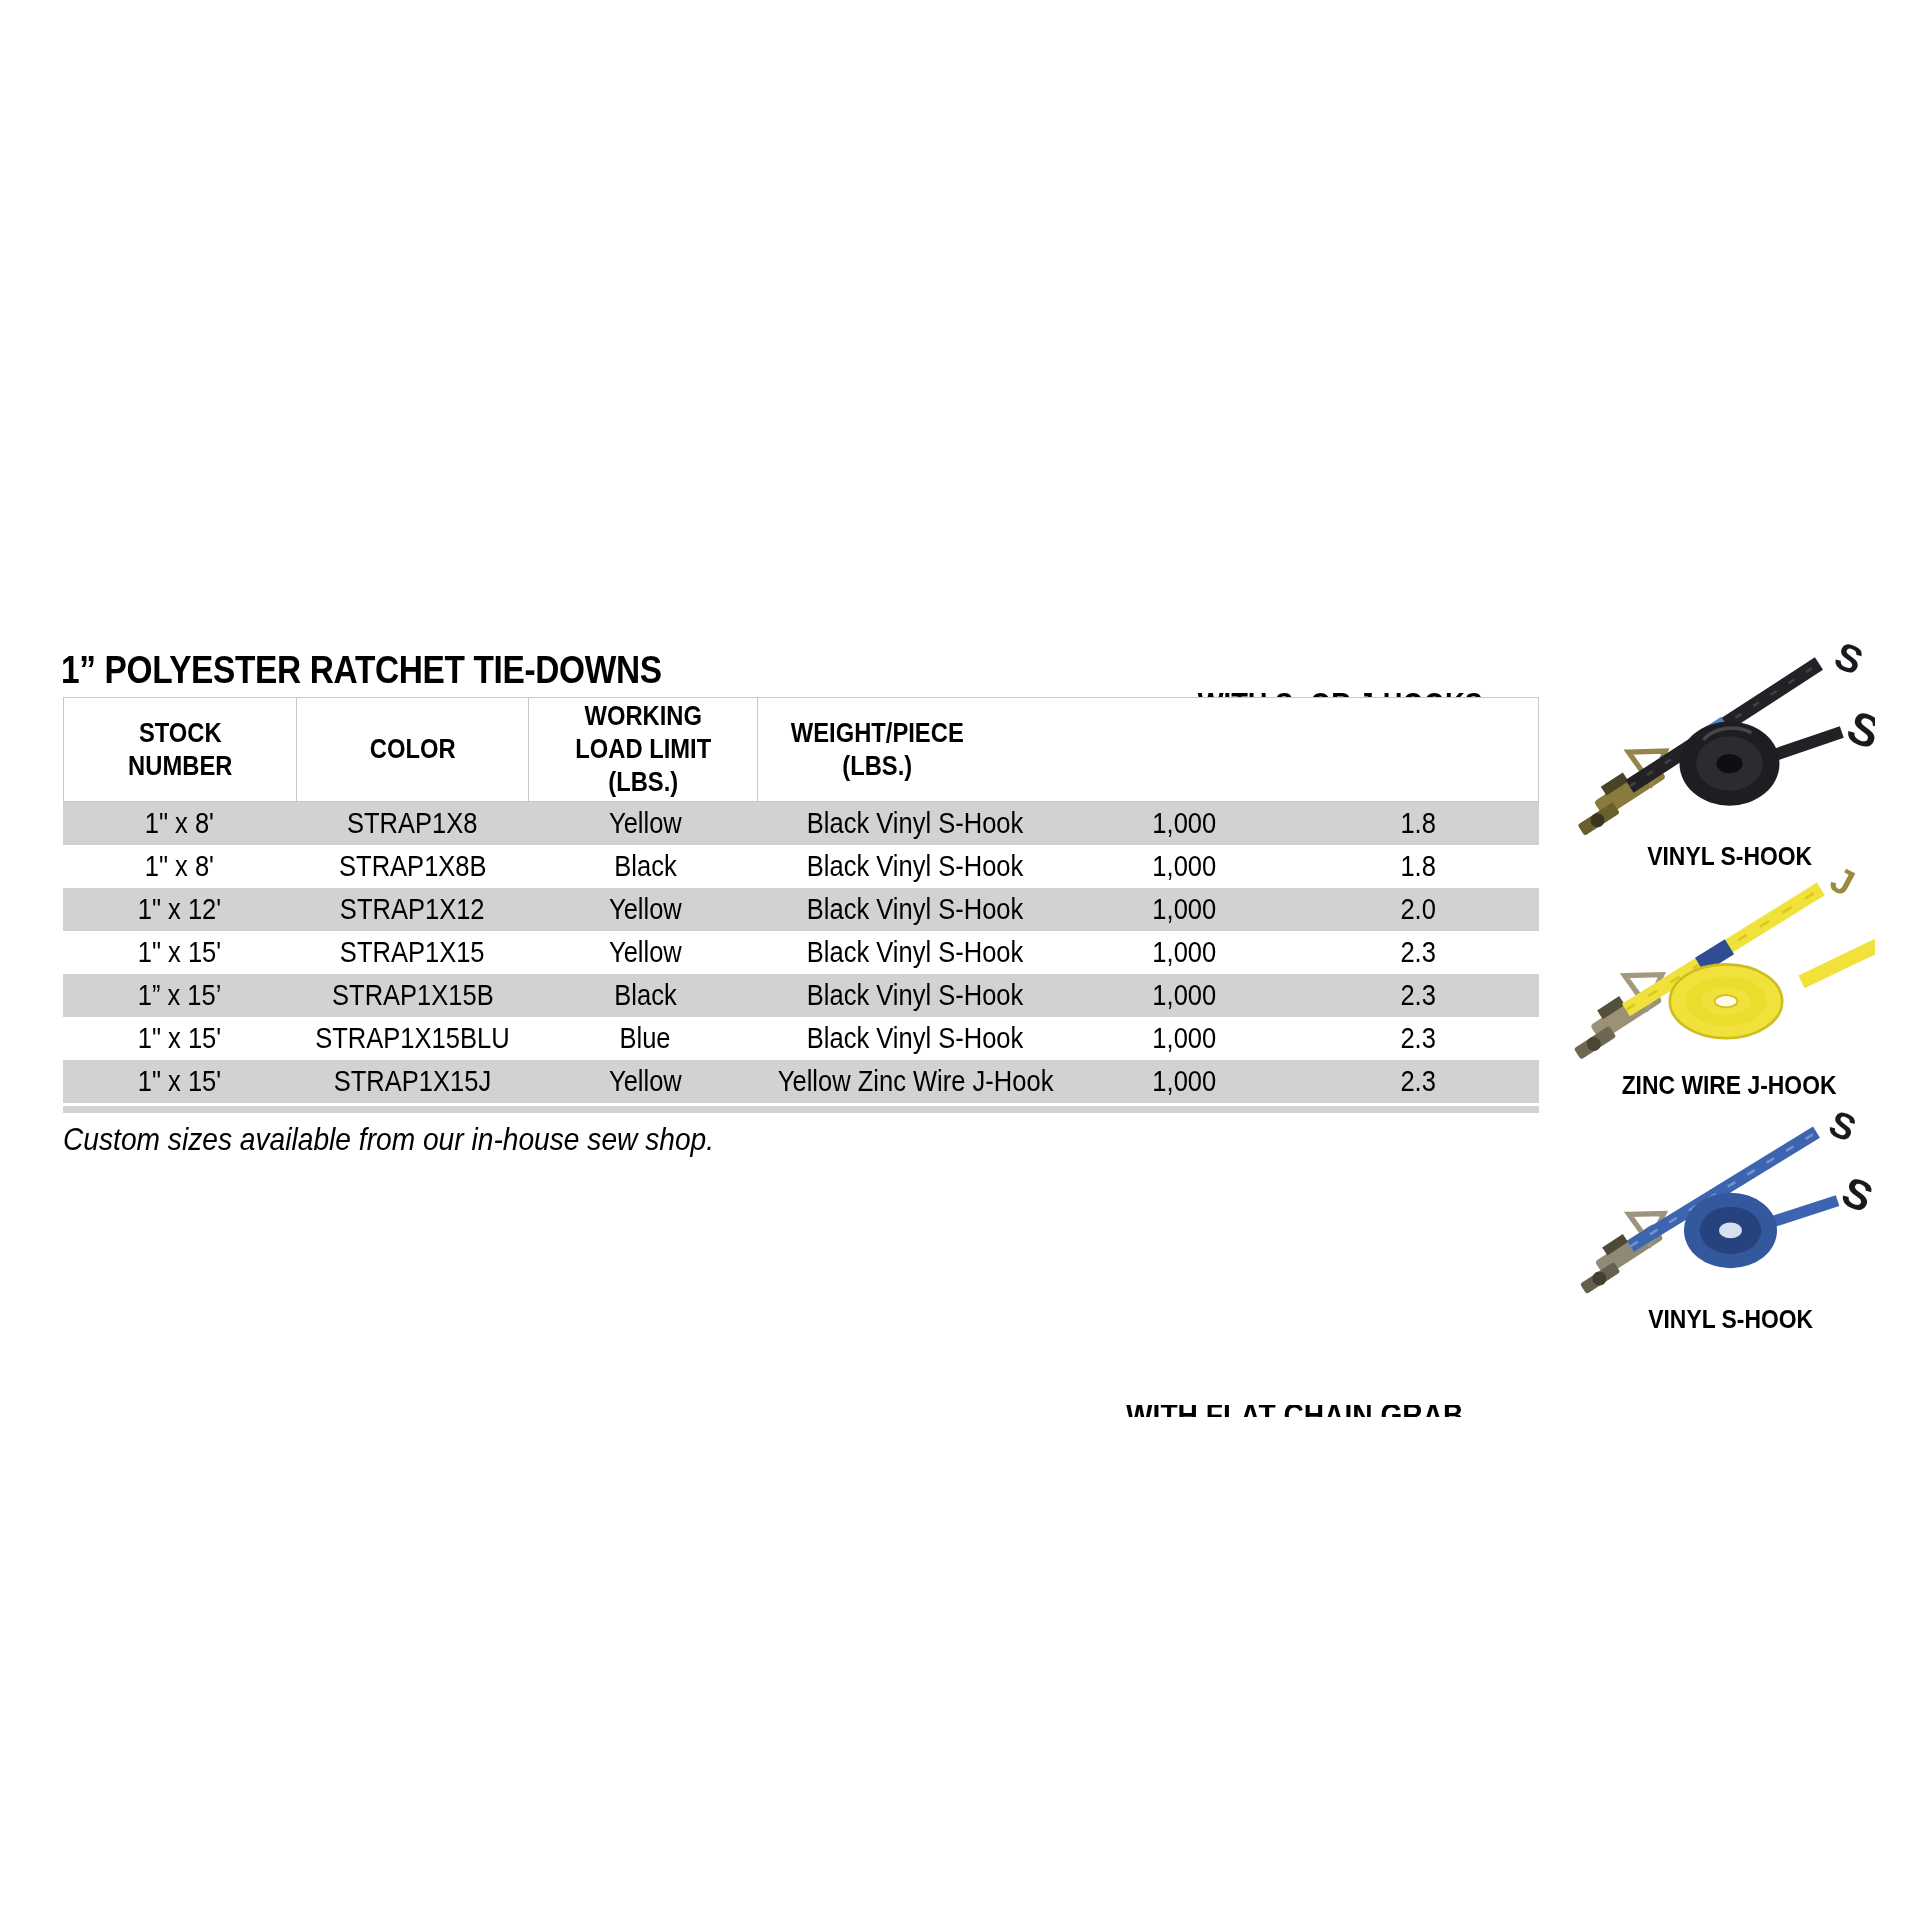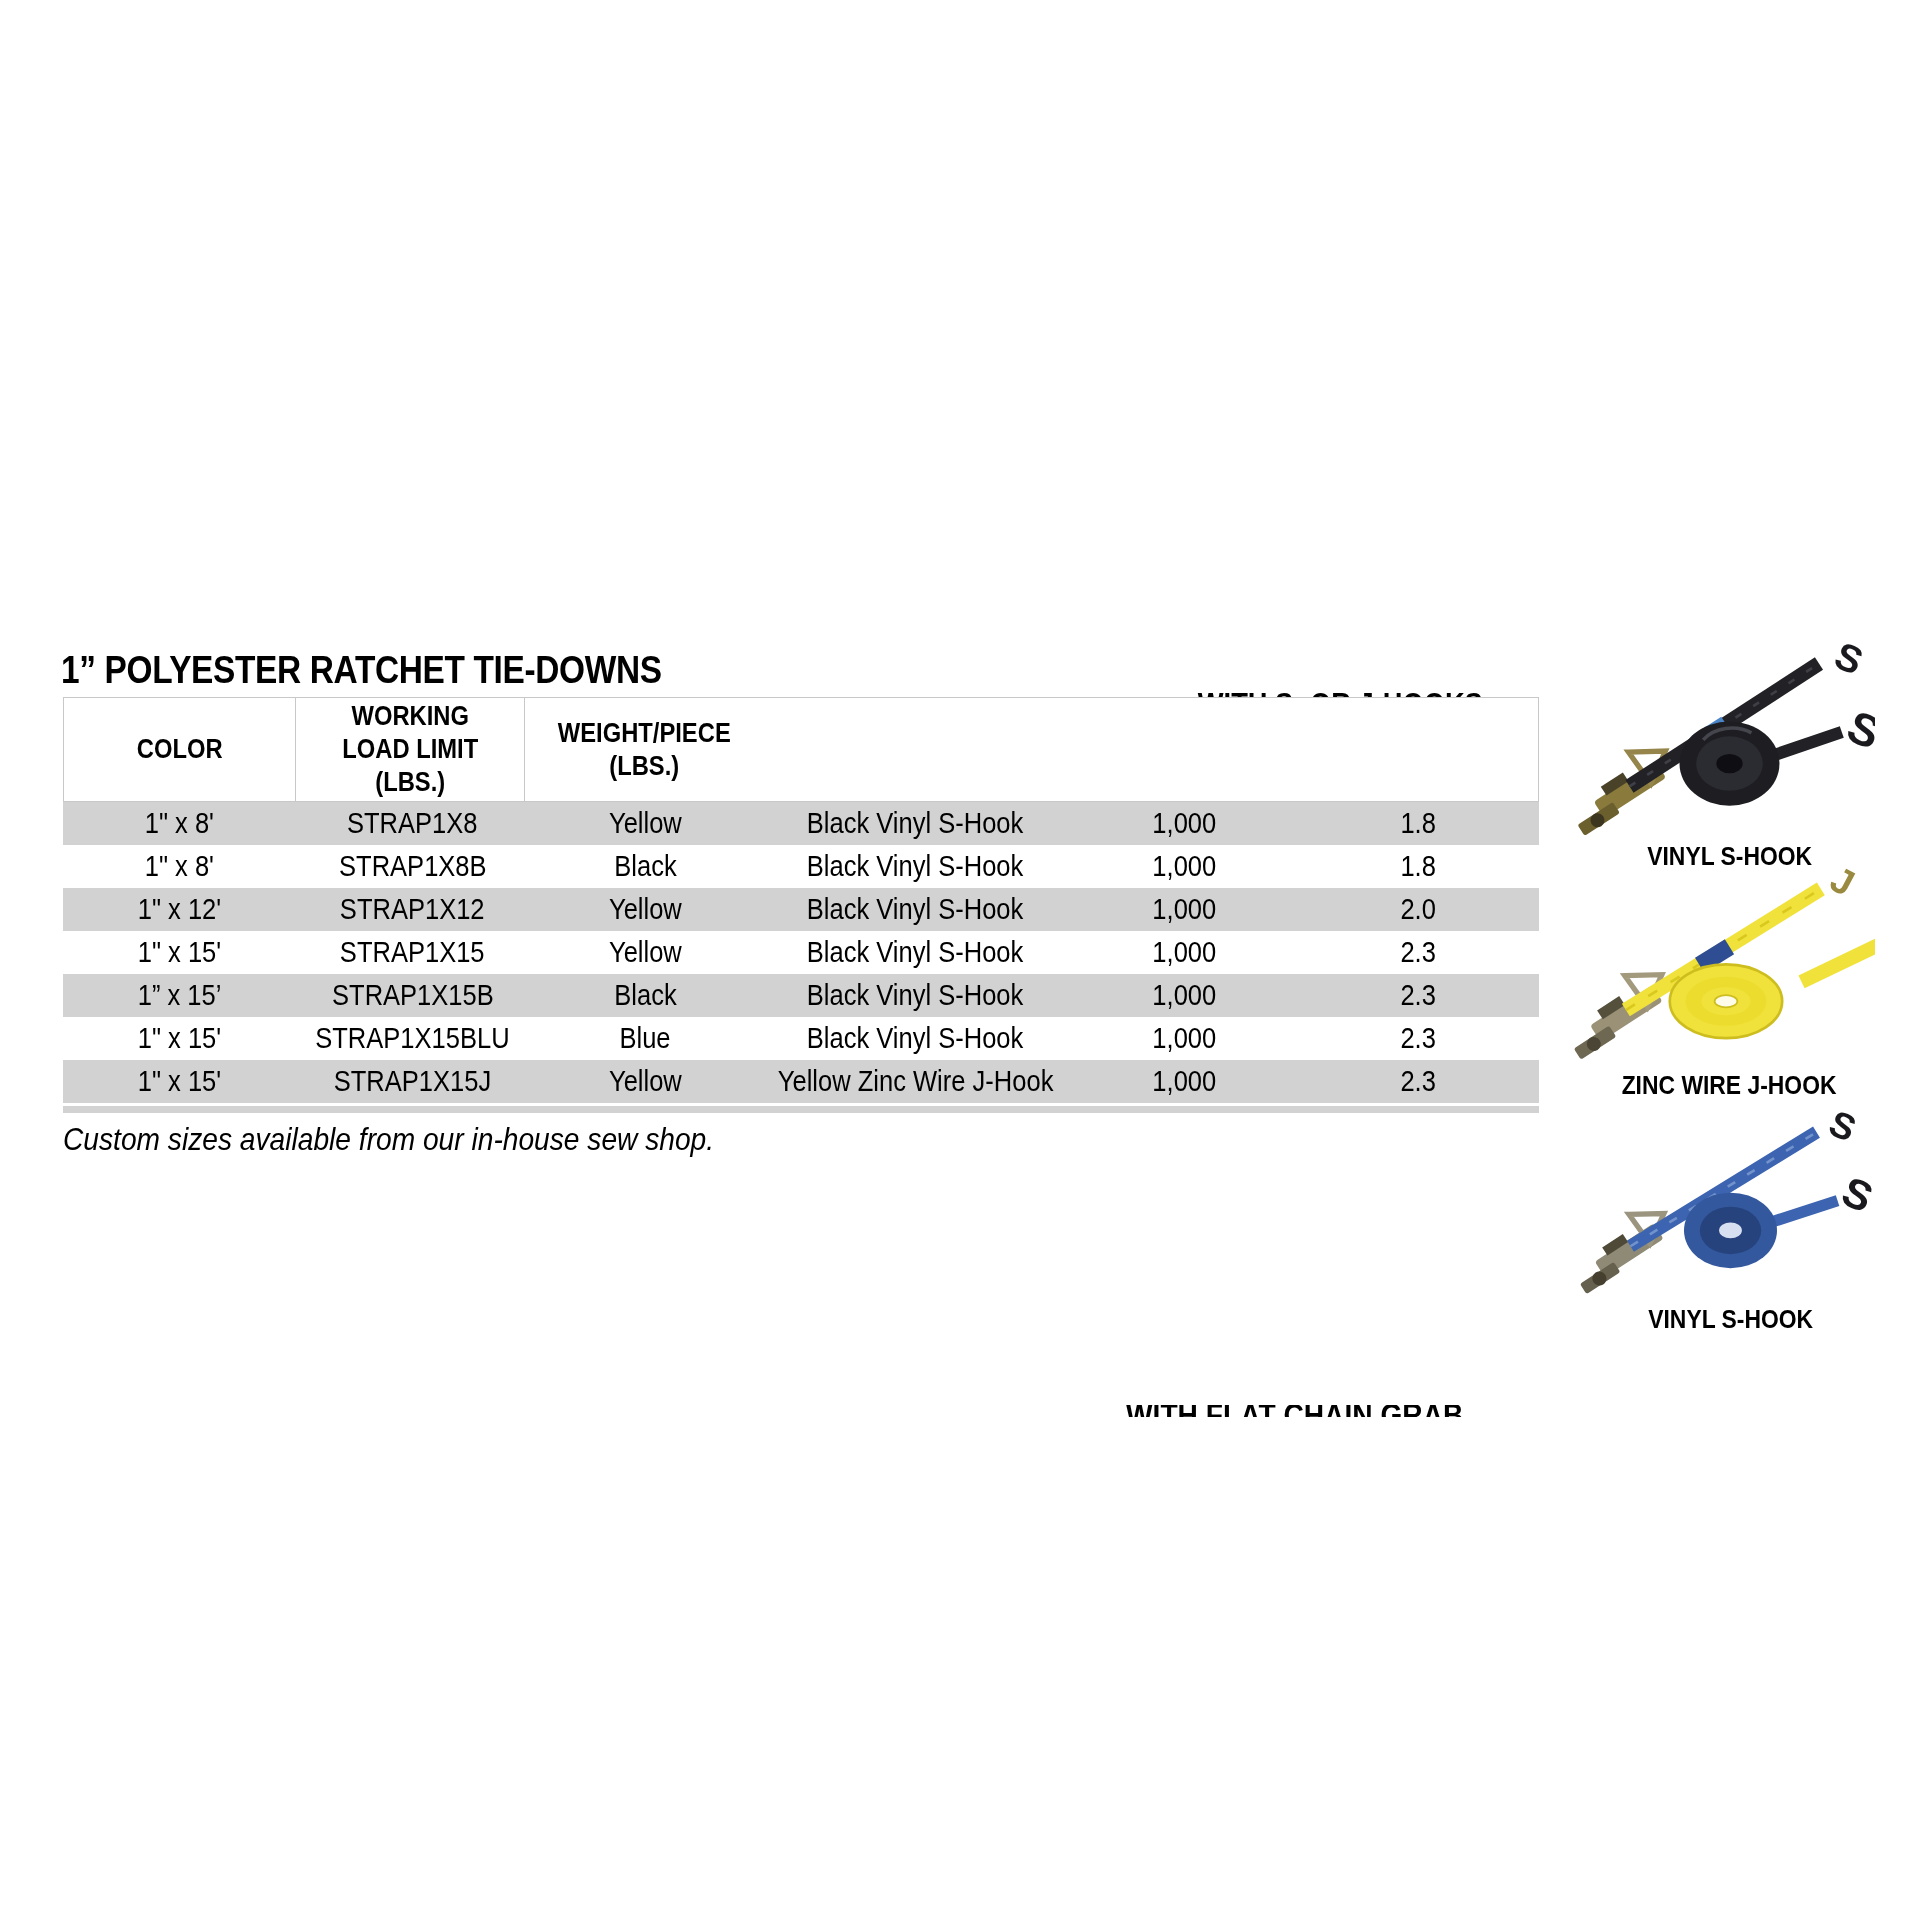--- a/index.html
+++ b/index.html
@@ -90,20 +90,22 @@
 <body>
 
 <div class="page">
 
   <div class="title"><span class="cond-left">1” POLYESTER RATCHET TIE-DOWNS</span></div>
 
   <div class="subtitle"><span class="cond-right">WITH S- OR J-HOOKS</span></div>
 
   <div class="spec-table">
     <div class="thead">
+      <div class="th c1"><span class="cond">STOCK
+NUMBER</span></div>
       <div class="th c2"><span class="cond">COLOR</span></div>
       <div class="th c4"><span class="cond">WORKING
 LOAD LIMIT
 (LBS.)</span></div>
       <div class="th c5"><span class="cond">WEIGHT/PIECE
 (LBS.)</span></div>
     </div>
 
     <div class="trow stripe">
       <div class="td c0">

